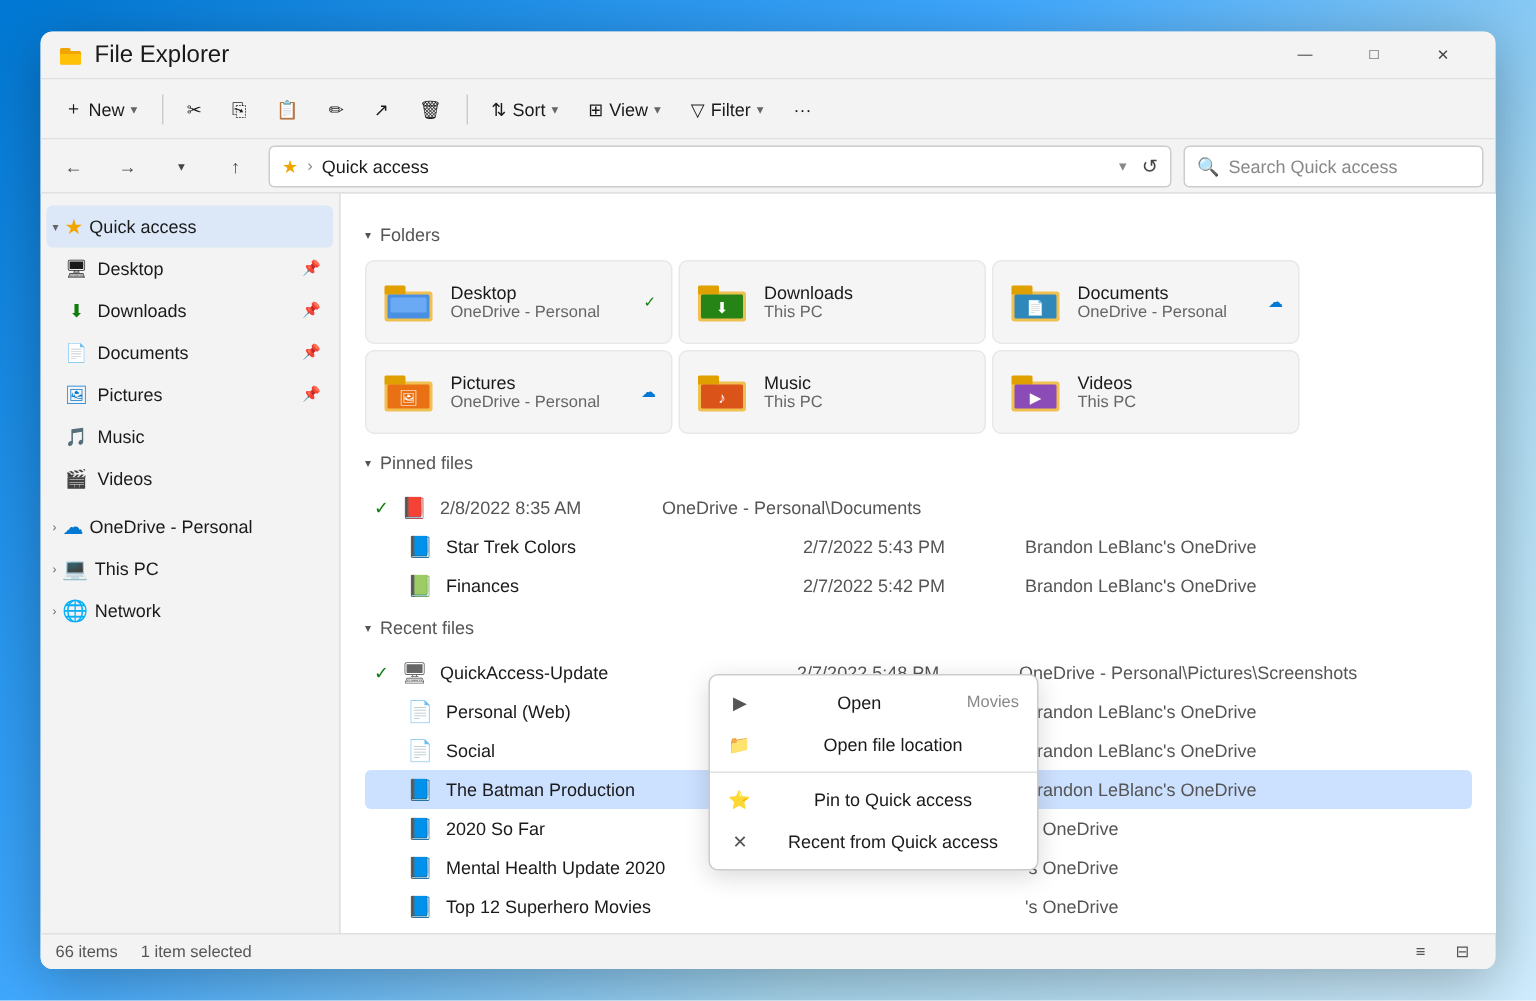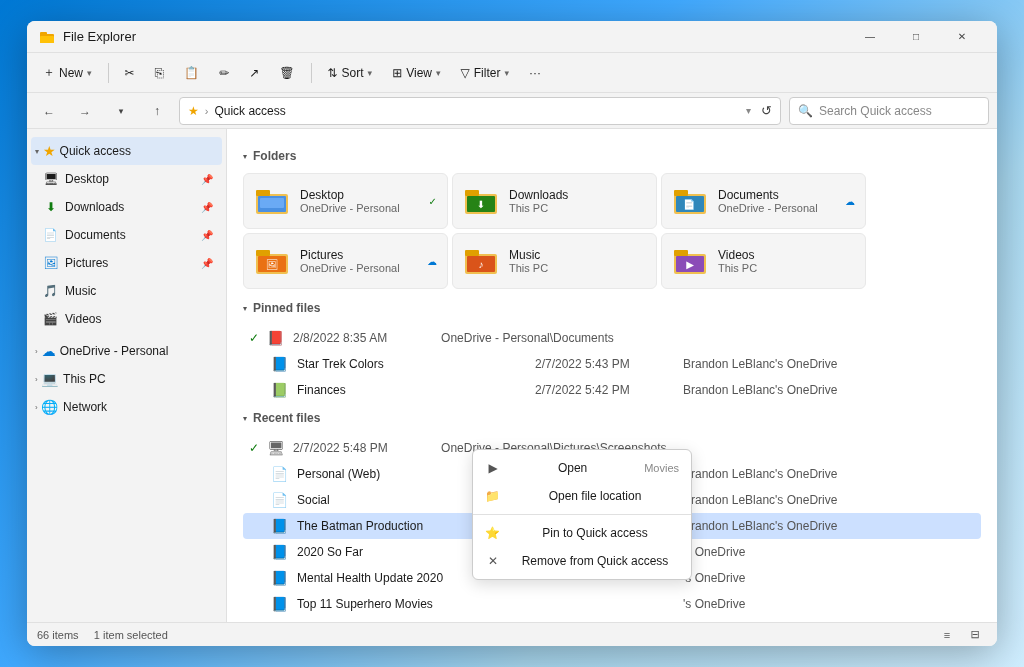--- a/index.html
+++ b/index.html
@@ -38,21 +38,21 @@
       gap: 8px;
     }
     .title-icon {
       width: 16px;
       height: 16px;
       display: flex;
       align-items: center;
       justify-content: center;
     }
     .title-text {
-      font-size: 13px;
+      font-size: 16px;
       color: #1a1a1a;
     }
     .title-bar-controls {
       display: flex;
       gap: 0;
     }
     .title-btn {
       width: 46px;
       height: 32px;
       display: flex;
@@ -201,21 +201,21 @@
     .section-header {
       display: flex;
       align-items: center;
       gap: 6px;
       margin-bottom: 10px;
       margin-top: 8px;
       color: #555;
       font-size: 12px;
     }
     .section-header .chevron-icon { font-size: 8px; }
-    .section-label { font-weight: 700; }
+    .section-label { font-weight: 400; }
     
     .folder-grid {
       display: flex;
       flex-wrap: wrap;
       gap: 4px;
       margin-bottom: 12px;
     }
     .folder-card {
       width: 205px;
       height: 56px;
@@ -583,20 +583,21 @@
       </div>
 
       <div class="section-header" style="margin-top:8px;">
         <span class="chevron-icon">▾</span>
         <span class="section-label">Recent files</span>
       </div>
       <div class="file-list">
         <div class="file-row">
           <span class="green-check">✓</span>
           <span class="file-icon doc-icon">🖥</span>
+          <span class="file-name">QuickAccess-Update</span>
           <span class="file-date">2/7/2022 5:48 PM</span>
           <span class="file-loc">OneDrive - Personal\Pictures\Screenshots</span>
         </div>
         <div class="file-row">
           <span style="width:14px;"></span>
           <span class="file-icon doc-icon">📄</span>
           <span class="file-name">Personal (Web)</span>
           <span class="file-date">2/7/2022 1:36 PM</span>
           <span class="file-loc">Brandon LeBlanc's OneDrive</span>
         </div>
@@ -624,21 +625,21 @@
         <div class="file-row">
           <span style="width:14px;"></span>
           <span class="file-icon word-icon">📘</span>
           <span class="file-name">Mental Health Update 2020</span>
           <span class="file-date"></span>
           <span class="file-loc">'s OneDrive</span>
         </div>
         <div class="file-row">
           <span style="width:14px;"></span>
           <span class="file-icon word-icon">📘</span>
-          <span class="file-name">Top 11 Superhero Movies</span>
+          <span class="file-name">Top 12 Superhero Movies</span>
           <span class="file-date"></span>
           <span class="file-loc">'s OneDrive</span>
         </div>
         <div class="file-row">
           <span style="width:14px;"></span>
           <span class="file-icon excel-icon">📗</span>
 
           <span class="file-date"></span>
 
         </div>
@@ -655,21 +656,21 @@
           <span class="context-icon">📁</span>
           <span class="context-label">Open file location</span>
         </div>
         <div class="context-sep"></div>
         <div class="context-item">
           <span class="context-icon">⭐</span>
           <span class="context-label">Pin to Quick access</span>
         </div>
         <div class="context-item">
           <span class="context-icon">✕</span>
-          <span class="context-label">Remove from Quick access</span>
+          <span class="context-label">Recent from Quick access</span>
         </div>
       </div>
     </div>
   </div>
 
   <div class="status-bar">
     <div>
       <span>66 items</span>
       &nbsp;&nbsp;&nbsp;
       <span>1 item selected</span>

